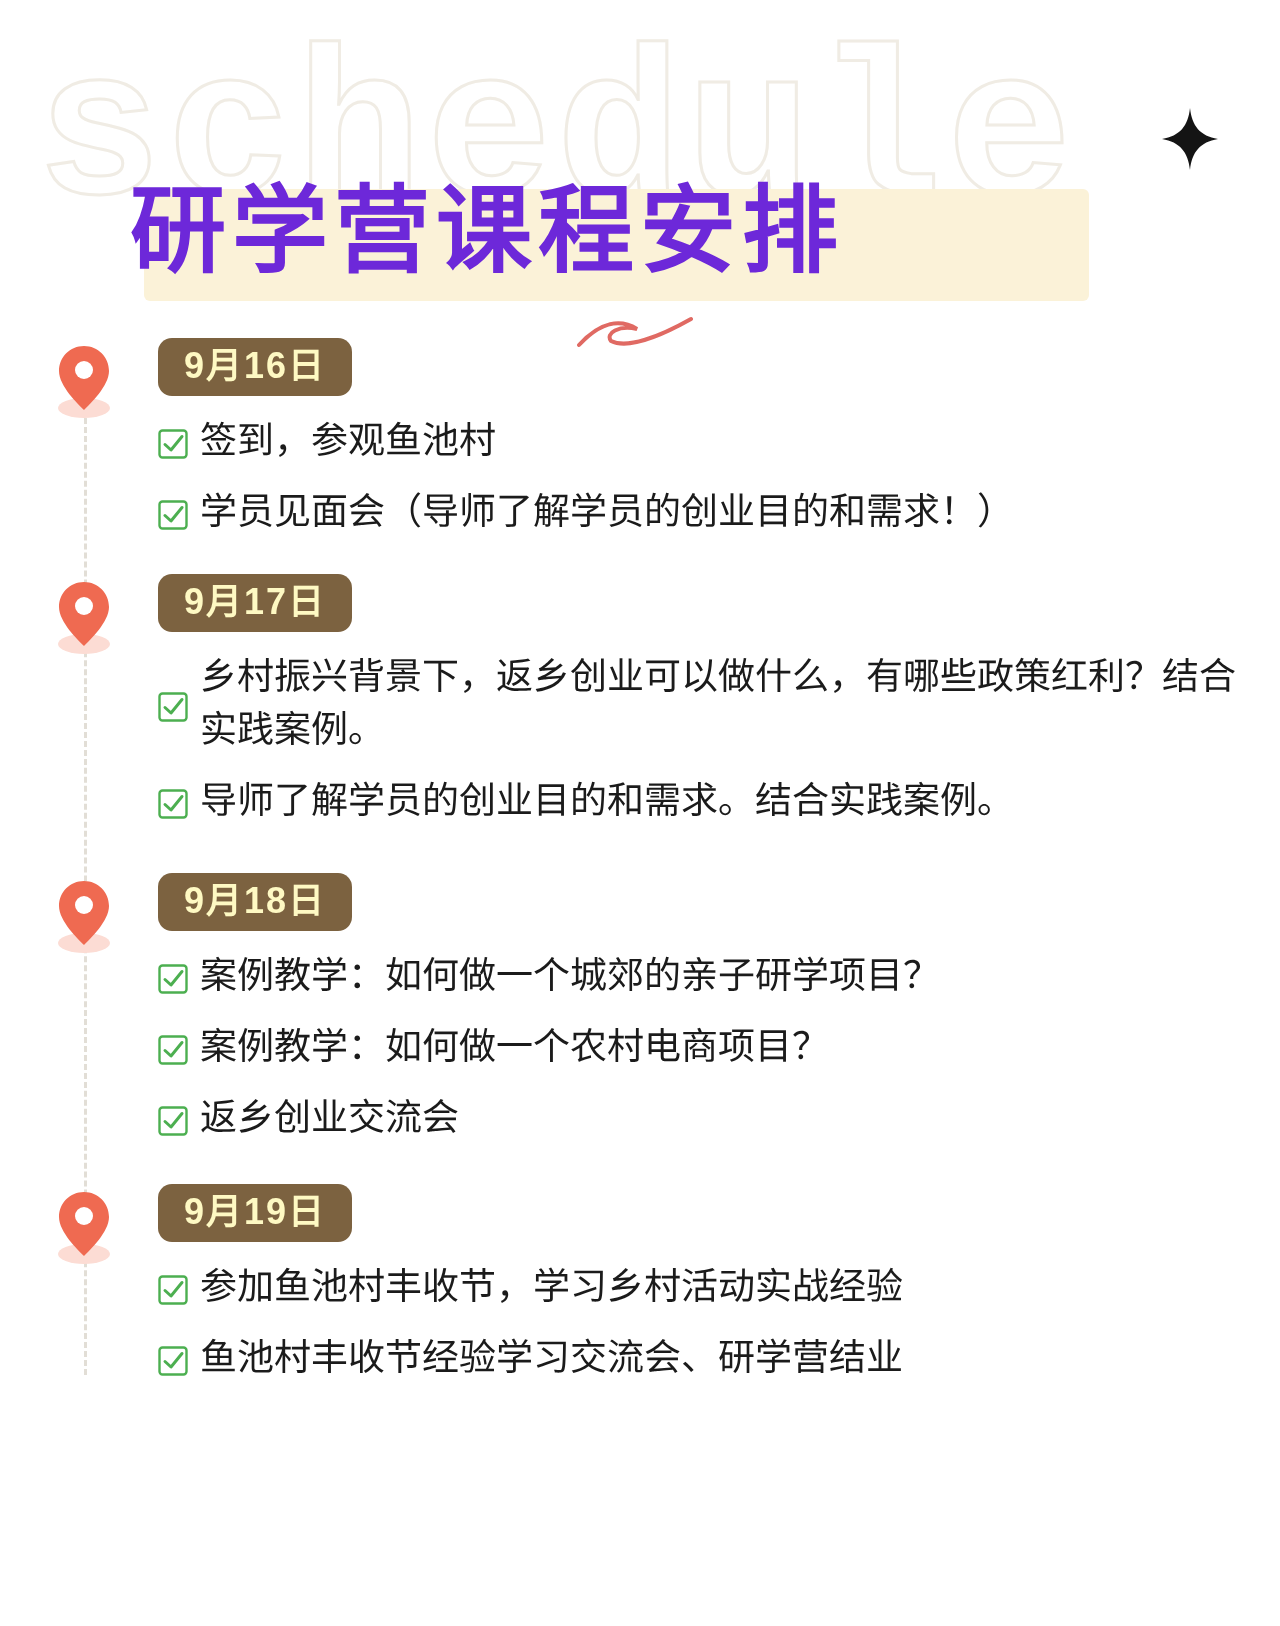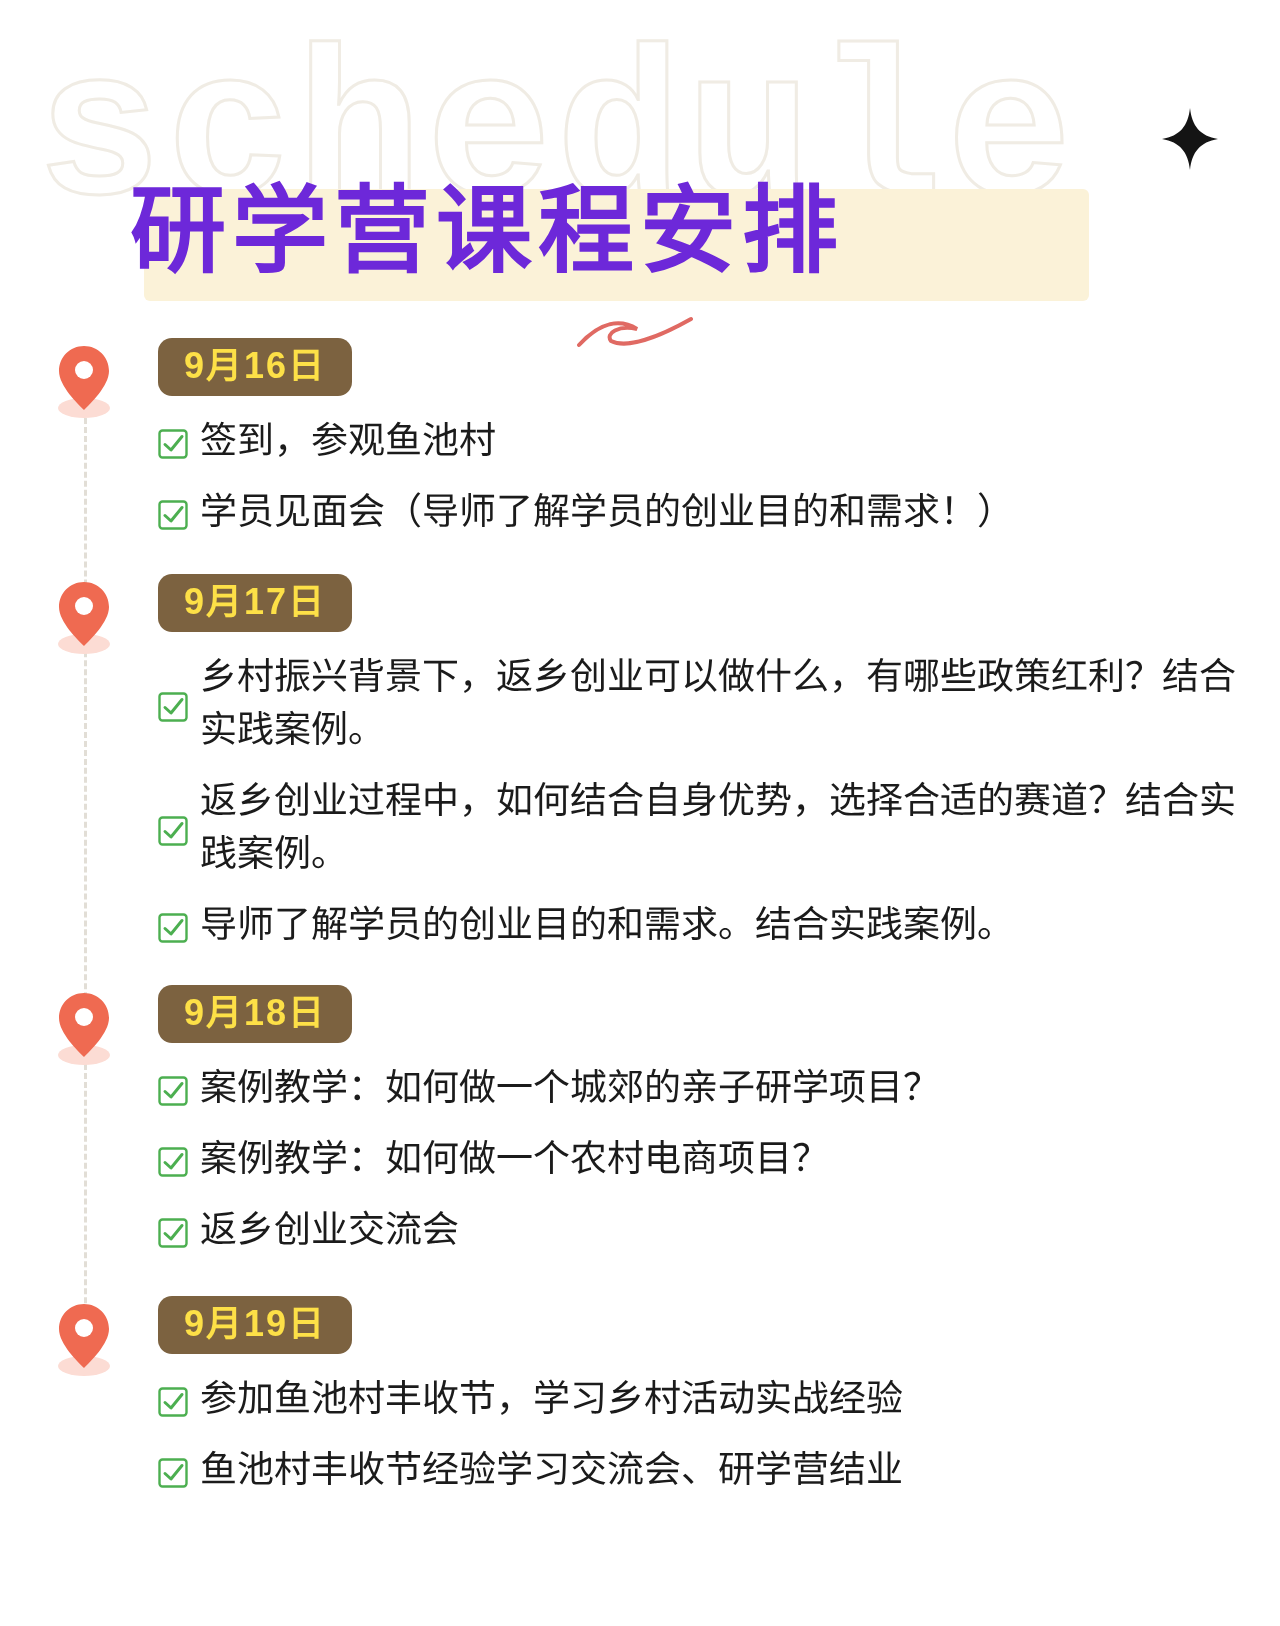--- a/index.html
+++ b/index.html
@@ -116,21 +116,21 @@
     left: 52px;
     top: 6px;
     width: 64px;
     height: 74px;
   }
 
   .date-chip {
     display: inline-block;
     margin-left: 108px;
     background: #7c6240;
-    color: #fde047;
+    color: #fef9c3;
     font-size: 36px;
     font-weight: 700;
     letter-spacing: 2px;
     padding: 10px 26px 12px 26px;
     border-radius: 14px;
     line-height: 1;
   }
 
   .items {
     margin: 18px 0 0 108px;
@@ -154,21 +154,21 @@
     line-height: 53px;
     color: #1b1b1b;
     font-weight: 500;
     max-width: 1060px;
     letter-spacing: 0px;
     font-family: "Liberation Sans", "DejaVu Sans", sans-serif;
   }
 
   
   .day-block.d1 { margin-bottom: 36px; }
-  .day-block.d2 { margin-bottom: 34px; }
+  .day-block.d2 { margin-bottom: 46px; }
   .day-block.d3 { margin-bottom: 40px; }
 </style>
 </head>
 <body>
 
 <div class="page">
 
   <div class="watermark">schedule</div>
 
   <svg class="sparkle" viewBox="0 0 56 62">
@@ -226,27 +226,20 @@
             <rect x="1.5" y="1.5" width="27" height="27" rx="3" fill="#ffffff" stroke="#4caf50" stroke-width="2.4"></rect>
             <path d="M7 15.5 L13 21 L24 7.5" fill="none" stroke="#4caf50" stroke-width="3" stroke-linecap="round" stroke-linejoin="round"></path>
           </svg>
           <div class="item-text">乡村振兴背景下，返乡创业可以做什么，有哪些政策红利？结合实践案例。</div>
         </li>
         <li class="item">
           <svg class="check" viewBox="0 0 30 30">
             <rect x="1.5" y="1.5" width="27" height="27" rx="3" fill="#ffffff" stroke="#4caf50" stroke-width="2.4"></rect>
             <path d="M7 15.5 L13 21 L24 7.5" fill="none" stroke="#4caf50" stroke-width="3" stroke-linecap="round" stroke-linejoin="round"></path>
           </svg>
-          <div class="item-text">返乡创业过程中，如何结合自身优势，选择合适的赛道？结合实践案例。</div>
-        </li>
-        <li class="item">
-          <svg class="check" viewBox="0 0 30 30">
-            <rect x="1.5" y="1.5" width="27" height="27" rx="3" fill="#ffffff" stroke="#4caf50" stroke-width="2.4"></rect>
-            <path d="M7 15.5 L13 21 L24 7.5" fill="none" stroke="#4caf50" stroke-width="3" stroke-linecap="round" stroke-linejoin="round"></path>
-          </svg>
           <div class="item-text">导师了解学员的创业目的和需求。结合实践案例。</div>
         </li>
       </ul>
     </div>
 
     <div class="day-block d3">
       <svg class="pin" viewBox="0 0 64 74">
         <ellipse cx="32" cy="64" rx="26" ry="10" fill="#fcdcd4"></ellipse>
         <path d="M32 2 C18 2 7 13 7 27 C7 42 26 60 32 66 C38 60 57 42 57 27 C57 13 46 2 32 2 Z" fill="#ef6a51"></path>
         <circle cx="32" cy="26" r="9" fill="#ffffff"></circle>

